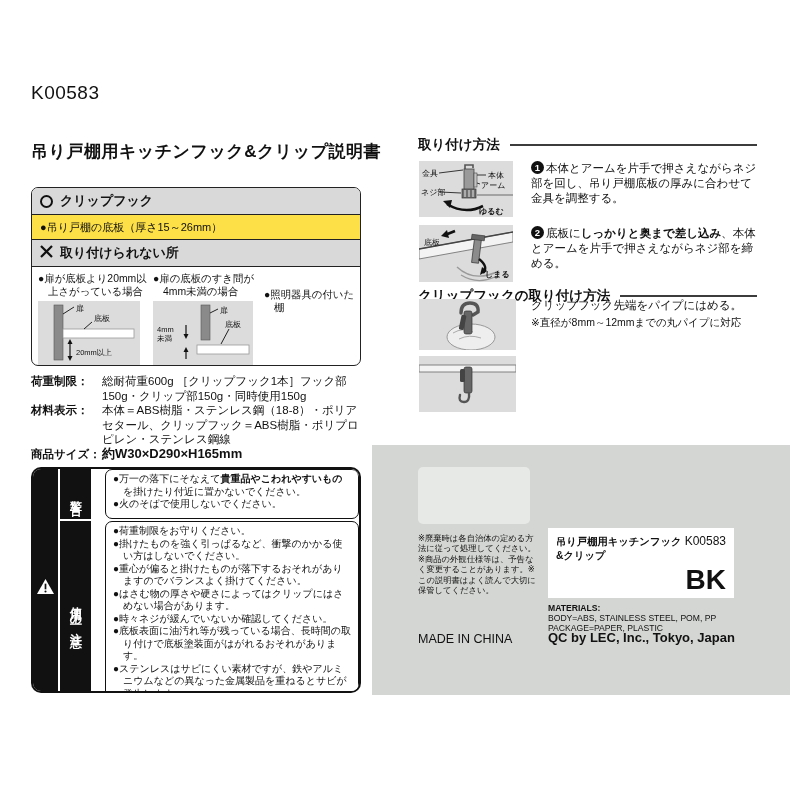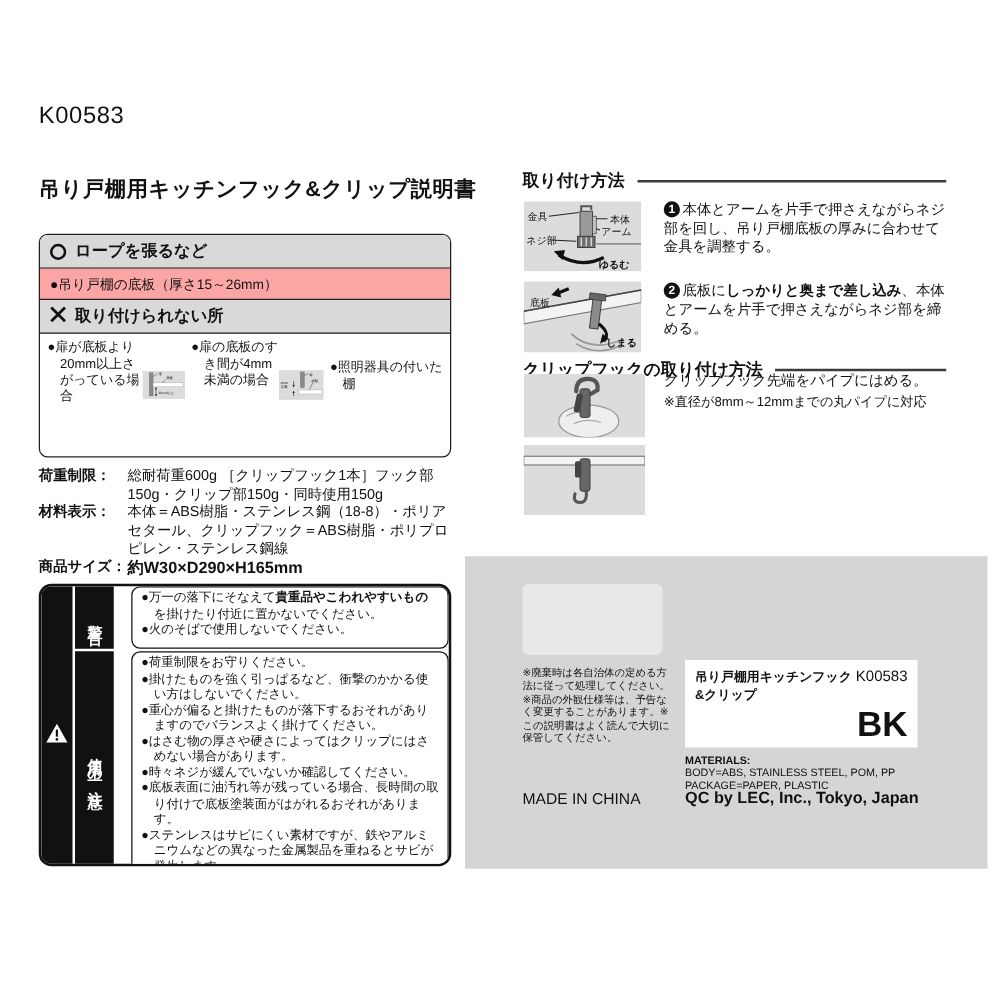--- a/index.html
+++ b/index.html
@@ -11,23 +11,23 @@
   .code { position:absolute; left:31px; top:82px; font-size:19px; letter-spacing:0.5px; }
   .title { position:absolute; left:31px; top:140px; font-size:17px; font-weight:bold; letter-spacing:0.5px; }
 
   
   .attach-box { position:absolute; left:31px; top:187px; width:330px; height:179px;
                 border:1.5px solid #222; border-radius:7px; overflow:hidden; background:#fff; }
   .hdr { height:27px; background:#d9d9d9; display:flex; align-items:center; gap:7px;
          padding:0 8px; font-weight:bold; font-size:13px; border-bottom:1.5px solid #222; }
   .circle-ic { display:inline-block; width:13px; height:13px; border:2px solid #111; border-radius:50%; flex:none; }
   .ok-item { height:25px; display:flex; align-items:center; padding:0 8px; font-size:11px;
-             border-bottom:1.5px solid #222; background:#fca5a5; }
+             border-bottom:1.5px solid #222; background:#fde047; }
   .ng-body { display:flex; gap:5px; padding:5px 5px 0 6px; font-size:10.4px; line-height:13px; }
-  .ng-col { display:flex; }
+  .ng-col { display:flex; flex-direction:column; }
   .ng-col .blt { padding-left:10px; text-indent:-10px; }
   .ng-c1 { width:110px; } .ng-c2 { width:106px; } .ng-c3 { flex:1;margin-top:16px; }
   .mini-diag { margin-top:3px; }
 
   
   .specs { position:absolute; left:31px; top:374px; width:336px; font-size:11.5px; line-height:14.6px; }
   .spec-row { display:flex; }
   .spec-lbl { width:71px; flex:none; font-weight:bold; }
   .spec-val { flex:1; }
   .spec-size .spec-val { font-weight:bold; font-size:13px; }
@@ -76,21 +76,21 @@
 <body>
 
 <div class="sheet">
 
   <div class="code">K00583</div>
   <div class="title">吊り戸棚用キッチンフック&amp;クリップ説明書</div>
 
   <div class="attach-box">
     <div class="hdr">
       <span class="circle-ic"></span>
-      <span>ロープを張るなど</span>
+      <span>クリップフック</span>
     </div>
     <div class="ok-item">●吊り戸棚の底板（厚さ15～26mm）</div>
     <div class="hdr">
       <span>
         <svg width="13" height="13" viewBox="0 0 13 13">
             <line x1="1" y1="1" x2="12" y2="12" stroke="#111" stroke-width="2.2"></line>
             <line x1="12" y1="1" x2="1" y2="12" stroke="#111" stroke-width="2.2"></line>
           </svg>
       </span>
       <span>取り付けられない所</span>

